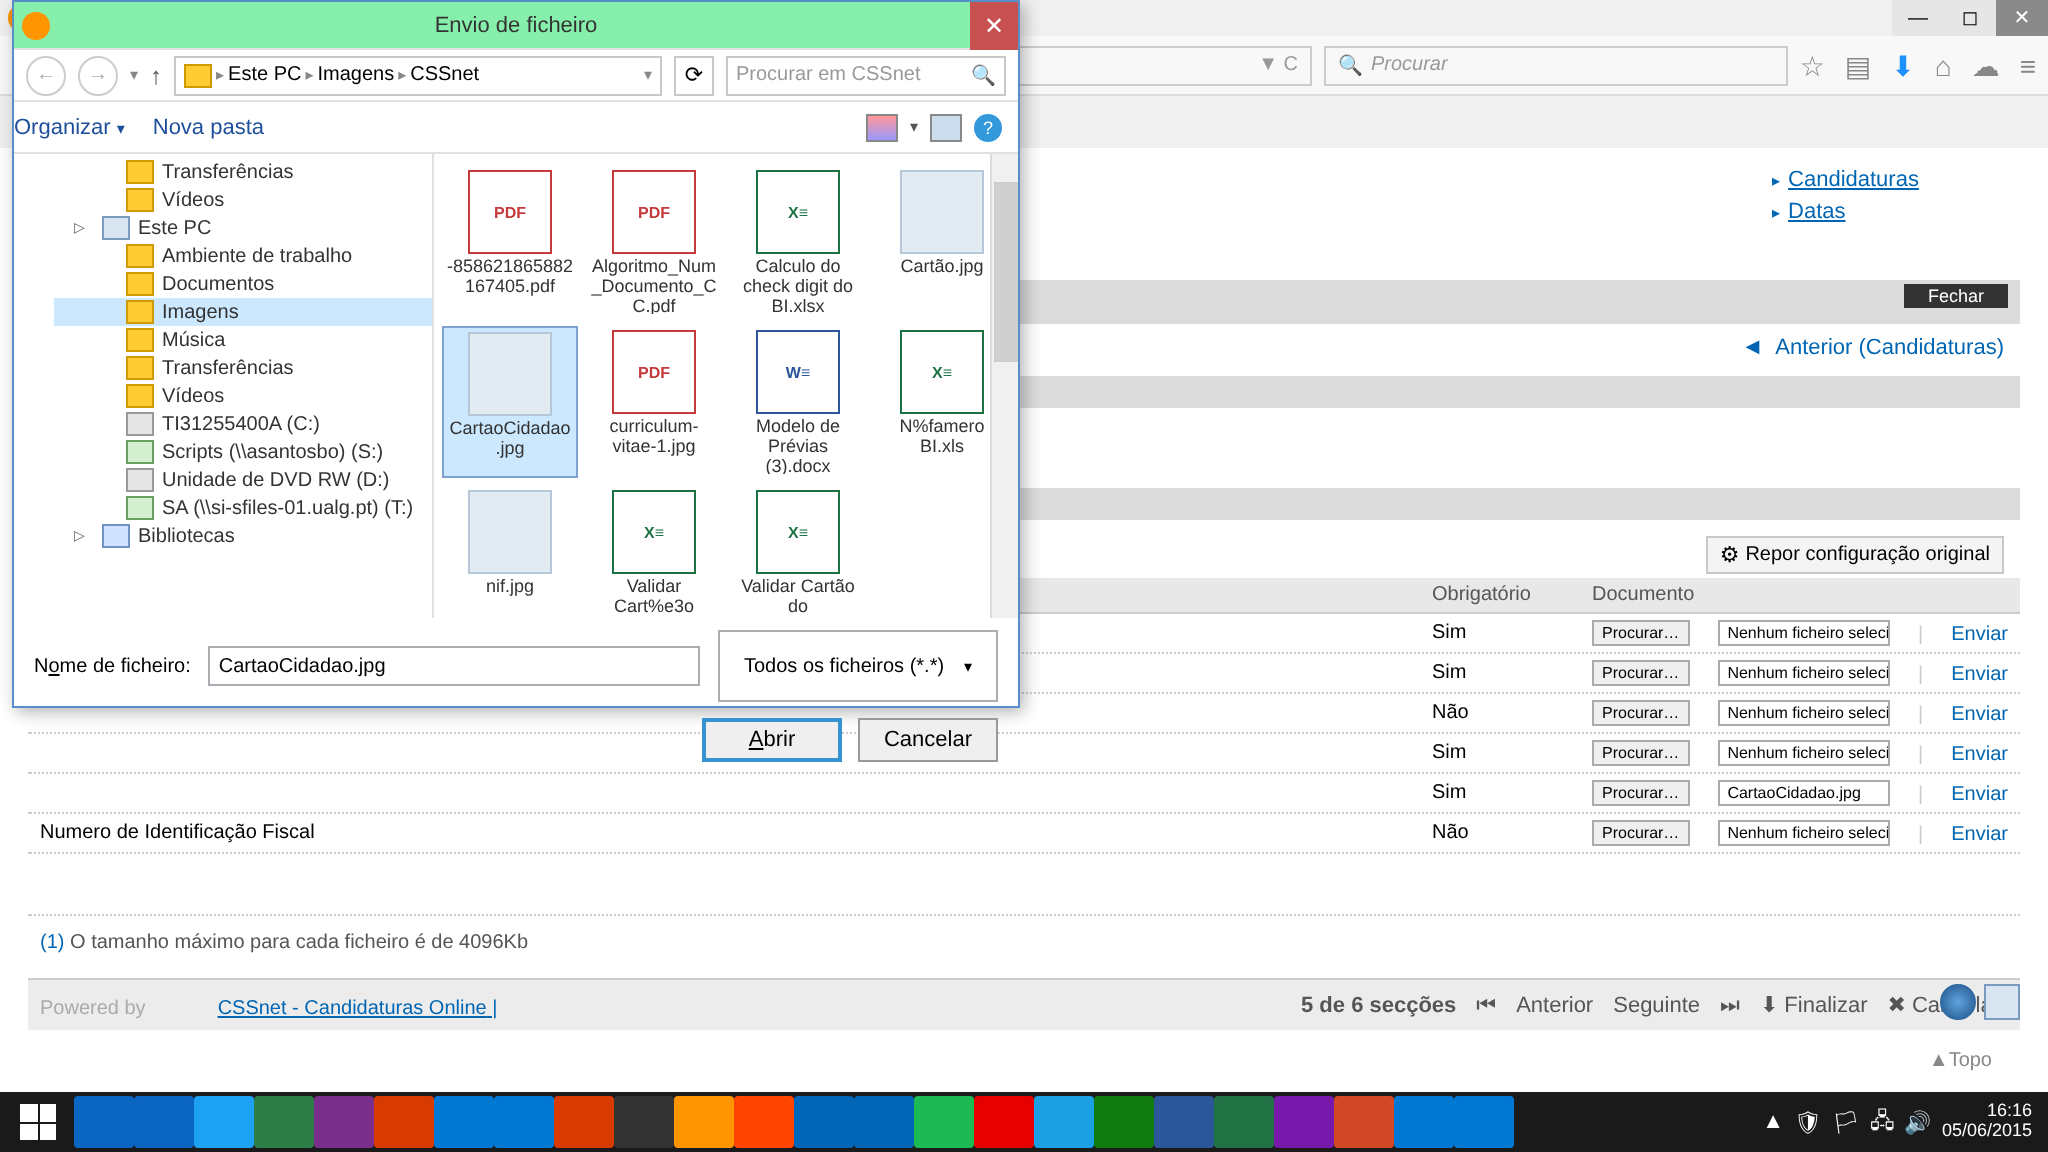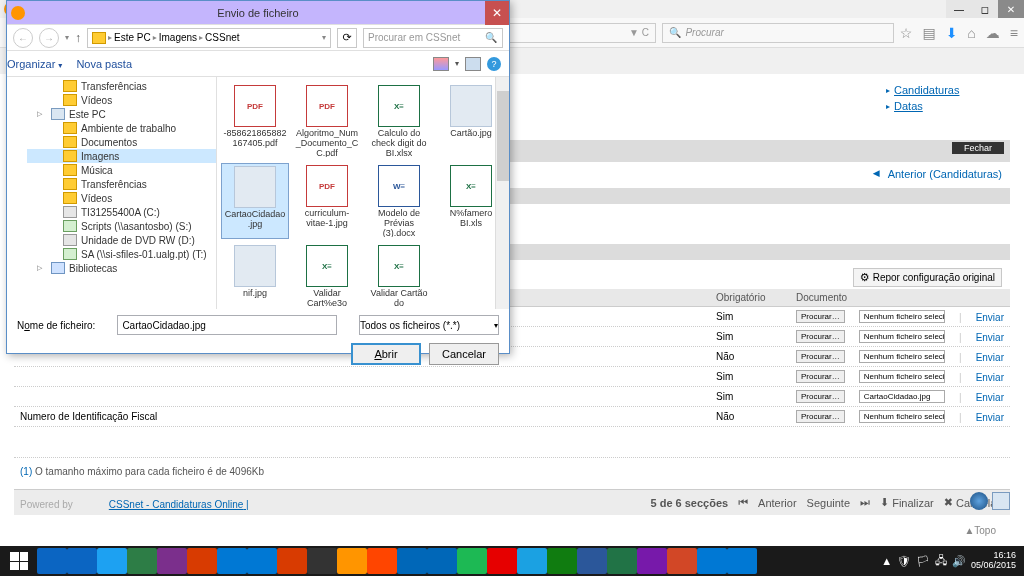--- a/index.html
+++ b/index.html
@@ -60,21 +60,21 @@
 .et-icons .ic { width: 18px; height: 18px; }
 
 
 .right-side { position: absolute; right: 14px; top: 82px; width: 124px; }
 .right-side .item { color: #0066B3; font-size: 11px; padding: 2px 0; display: flex; align-items: center; gap: 4px; }
 .right-side .item .tri { color: #0066B3; font-size: 8px; }
 .right-side .item .underline { text-decoration: underline; }
 
 
 .dialog { position: absolute; top: 0; left: 6px; width: 504px; height: 354px; background: #fff; border: 1px solid #5a8ec7; box-shadow: 2px 2px 8px rgba(0,0,0,0.3); z-index: 100; }
-.dlg-title { height: 24px; background: #c4b5fd; display: flex; align-items: center; justify-content: center; border-bottom: 1px solid #e0e0e0; position: relative; font-size: 11px; color: #333; }
+.dlg-title { height: 24px; background: #86efac; display: flex; align-items: center; justify-content: center; border-bottom: 1px solid #e0e0e0; position: relative; font-size: 11px; color: #333; }
 .dlg-title .ff-ic { position: absolute; left: 4px; width: 14px; height: 14px; background: #ff9500; border-radius: 50%; }
 .dlg-title .dlg-close { position: absolute; right: 0; top: 0; width: 24px; height: 24px; background: #C75050; color: #fff; display: flex; align-items: center; justify-content: center; font-size: 12px; }
 
 .dlg-nav { height: 26px; display: flex; align-items: center; padding: 0 6px; gap: 6px; border-bottom: 1px solid #e0e0e0; }
 .dlg-nav .nav-arr { width: 20px; height: 20px; border: 1px solid #ccc; border-radius: 50%; display: flex; align-items: center; justify-content: center; font-size: 10px; color: #aaa; }
 .dlg-nav .up-arr { font-size: 12px; color: #555; }
 .dlg-nav .crumbs { flex: 1; border: 1px solid #c8c8c8; height: 20px; display: flex; align-items: center; padding: 0 4px; font-size: 10px; gap: 2px; }
 .dlg-nav .crumbs .folder-ic { width: 14px; height: 12px; background: #FFCC33; border: 1px solid #D19A00; }
 .dlg-nav .crumbs .chev { color: #888; font-size: 8px; }
 .dlg-nav .refresh { border: 1px solid #c8c8c8; width: 20px; height: 20px; display: flex; align-items: center; justify-content: center; font-size: 11px; }
@@ -103,25 +103,25 @@
 .file-icon { width: 42px; height: 42px; background: #eee; border: 1px solid #ccc; display: flex; align-items: center; justify-content: center; font-size: 8px; font-weight: bold; margin-bottom: 2px; }
 .file-icon.pdf { background: #fff; border-color: #c53a3a; color: #c53a3a; }
 .file-icon.xlsx { background: #fff; border-color: #1d7044; color: #1d7044; }
 .file-icon.docx { background: #fff; border-color: #2b579a; color: #2b579a; }
 .file-icon.img { background: #e2eaf2; border-color: #b7c7da; }
 .file-label { line-height: 1.1; word-break: break-word; max-height: 28px; overflow: hidden; }
 .dlg-scroll { position: absolute; right: 0; top: 0; bottom: 0; width: 14px; background: #f0f0f0; border-left: 1px solid #ddd; }
 .dlg-scroll .thumb { position: absolute; top: 14px; width: 12px; left: 1px; height: 90px; background: #cfcfcf; }
 
 .dlg-bottom { padding: 6px 10px; }
-.dlg-fname { display: flex; align-items: center; gap: 22px; margin-bottom: 8px; }
+.dlg-fname { display: flex; align-items: center; gap: 9px; margin-bottom: 8px; }
 .dlg-fname label { font-size: 10px; }
 .dlg-fname label .u { text-decoration: underline; }
 .dlg-fname .fname-in { flex: 1; border: 1px solid #abadb3; height: 20px; padding: 0 4px; font-size: 10px; }
-.dlg-fname .ftype { width: 140px; border: 1px solid #abadb3; height: 20px; padding: 0 0; font-size: 10px; display: flex; align-items: center; justify-content: space-between; }
+.dlg-fname .ftype { width: 140px; border: 1px solid #abadb3; height: 36px; padding: 0 12px; font-size: 10px; display: flex; align-items: center; justify-content: space-between; }
 .dlg-actions { display: flex; justify-content: flex-end; gap: 8px; }
 .dlg-btn { min-width: 70px; height: 22px; border: 1px solid #999; background: #efefef; font-size: 11px; }
 .dlg-btn.primary { border: 2px solid #3891d0; }
 
 
 .taskbar { position: absolute; bottom: 0; left: 0; right: 0; height: 30px; background: #1a1a1a; display: flex; align-items: center; padding: 0 2px; }
 .tb-item { width: 32px; height: 26px; display: flex; align-items: center; justify-content: center; margin-right: 1px; font-size: 14px; }
 .tb-item.start { width: 34px; color: #fff; background: #1a1a1a; }
 .tb-item.start .win { width: 18px; height: 18px; display: grid; grid-template-columns: 1fr 1fr; grid-template-rows: 1fr 1fr; gap: 1px; }
 .tb-item.start .win div { background: #fff; }

